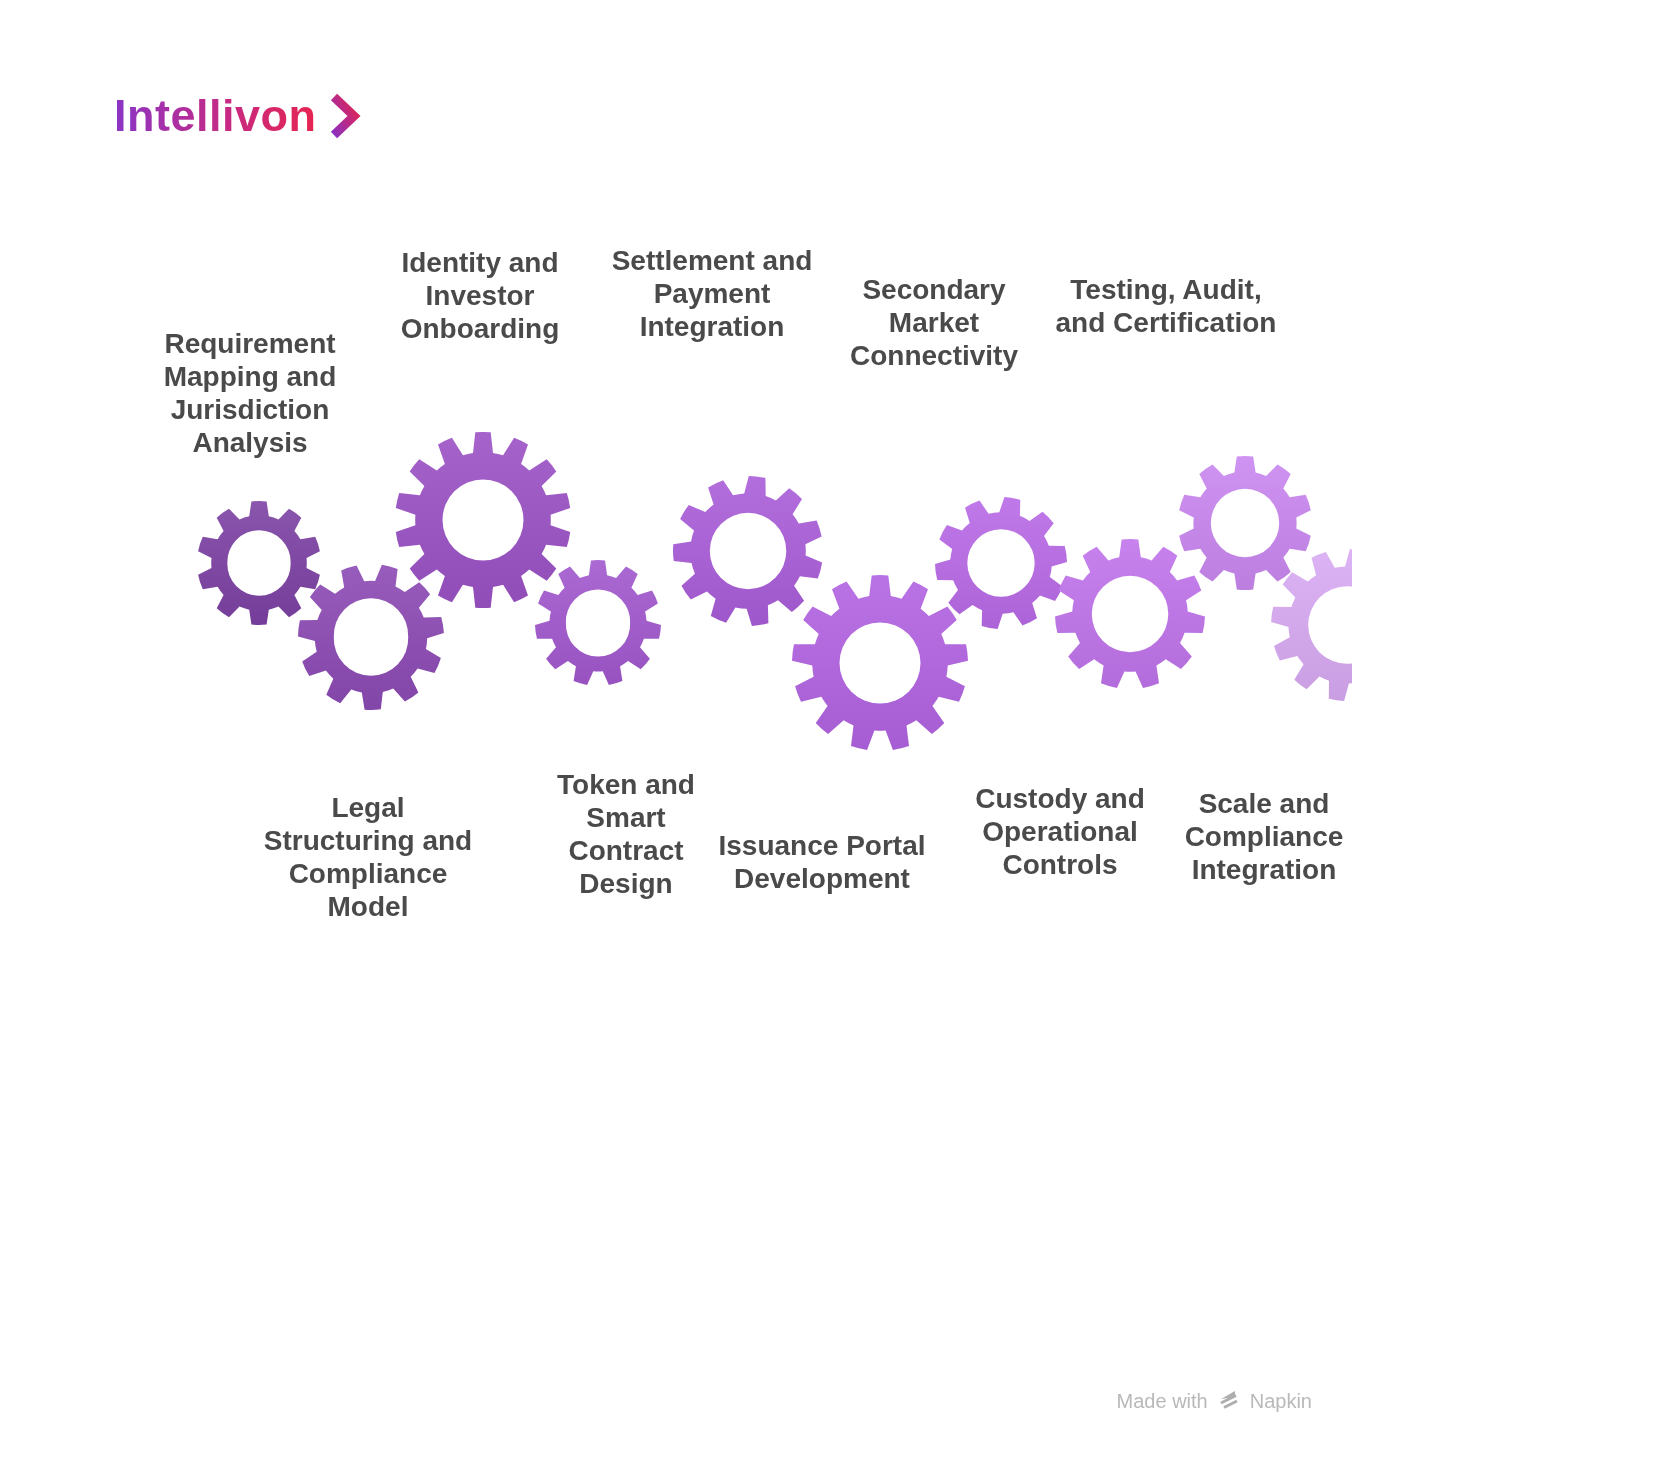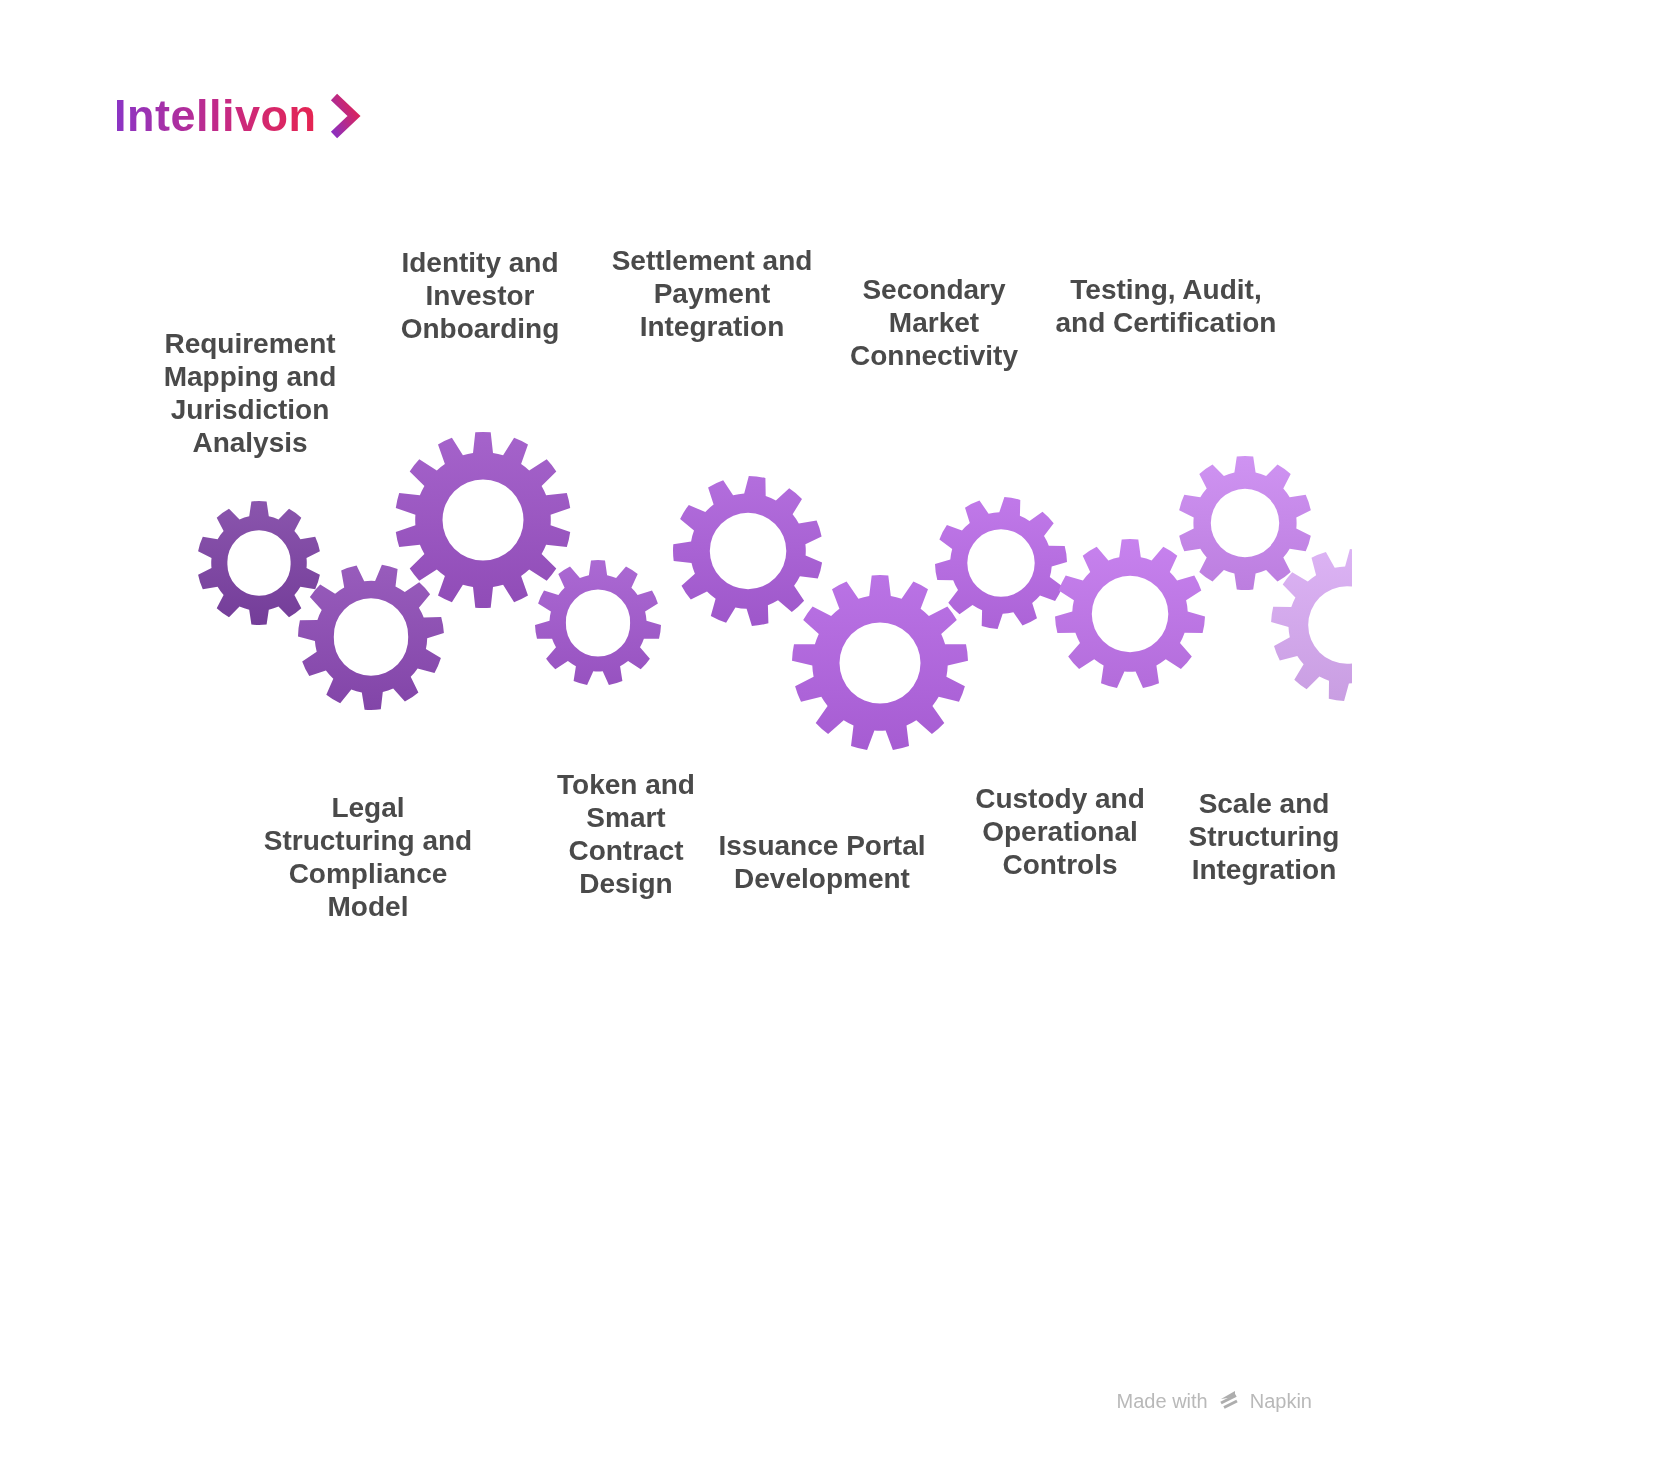--- a/index.html
+++ b/index.html
@@ -163,21 +163,21 @@
 Development</div>
       <div class="step-label" style="left: 934px; top: 273px;">Secondary
 Market
 Connectivity</div>
       <div class="step-label" style="left: 1060px; top: 775px; margin-top: 7px;">Custody and
 Operational
 Controls</div>
       <div class="step-label" style="left: 1166px; top: 273px; text-align: center;">Testing, Audit,
 and Certification</div>
       <div class="step-label" style="left: 1264px; top: 787px;">Scale and
-Structuring
+Compliance
 Integration</div>
     </div>
 
   <div class="footer">
     <span>Made with</span>
     <svg width="24" height="24" viewBox="0 0 24 24" aria-hidden="true">
       <path d="M4 10 L18 2 L18 8 Z" fill="#aeaeae"></path>
       <path d="M4 14 L19 6.5" stroke="#aeaeae" stroke-width="3" fill="none"></path>
       <path d="M7 18.5 L20 12" stroke="#aeaeae" stroke-width="3" fill="none"></path>
     </svg>

